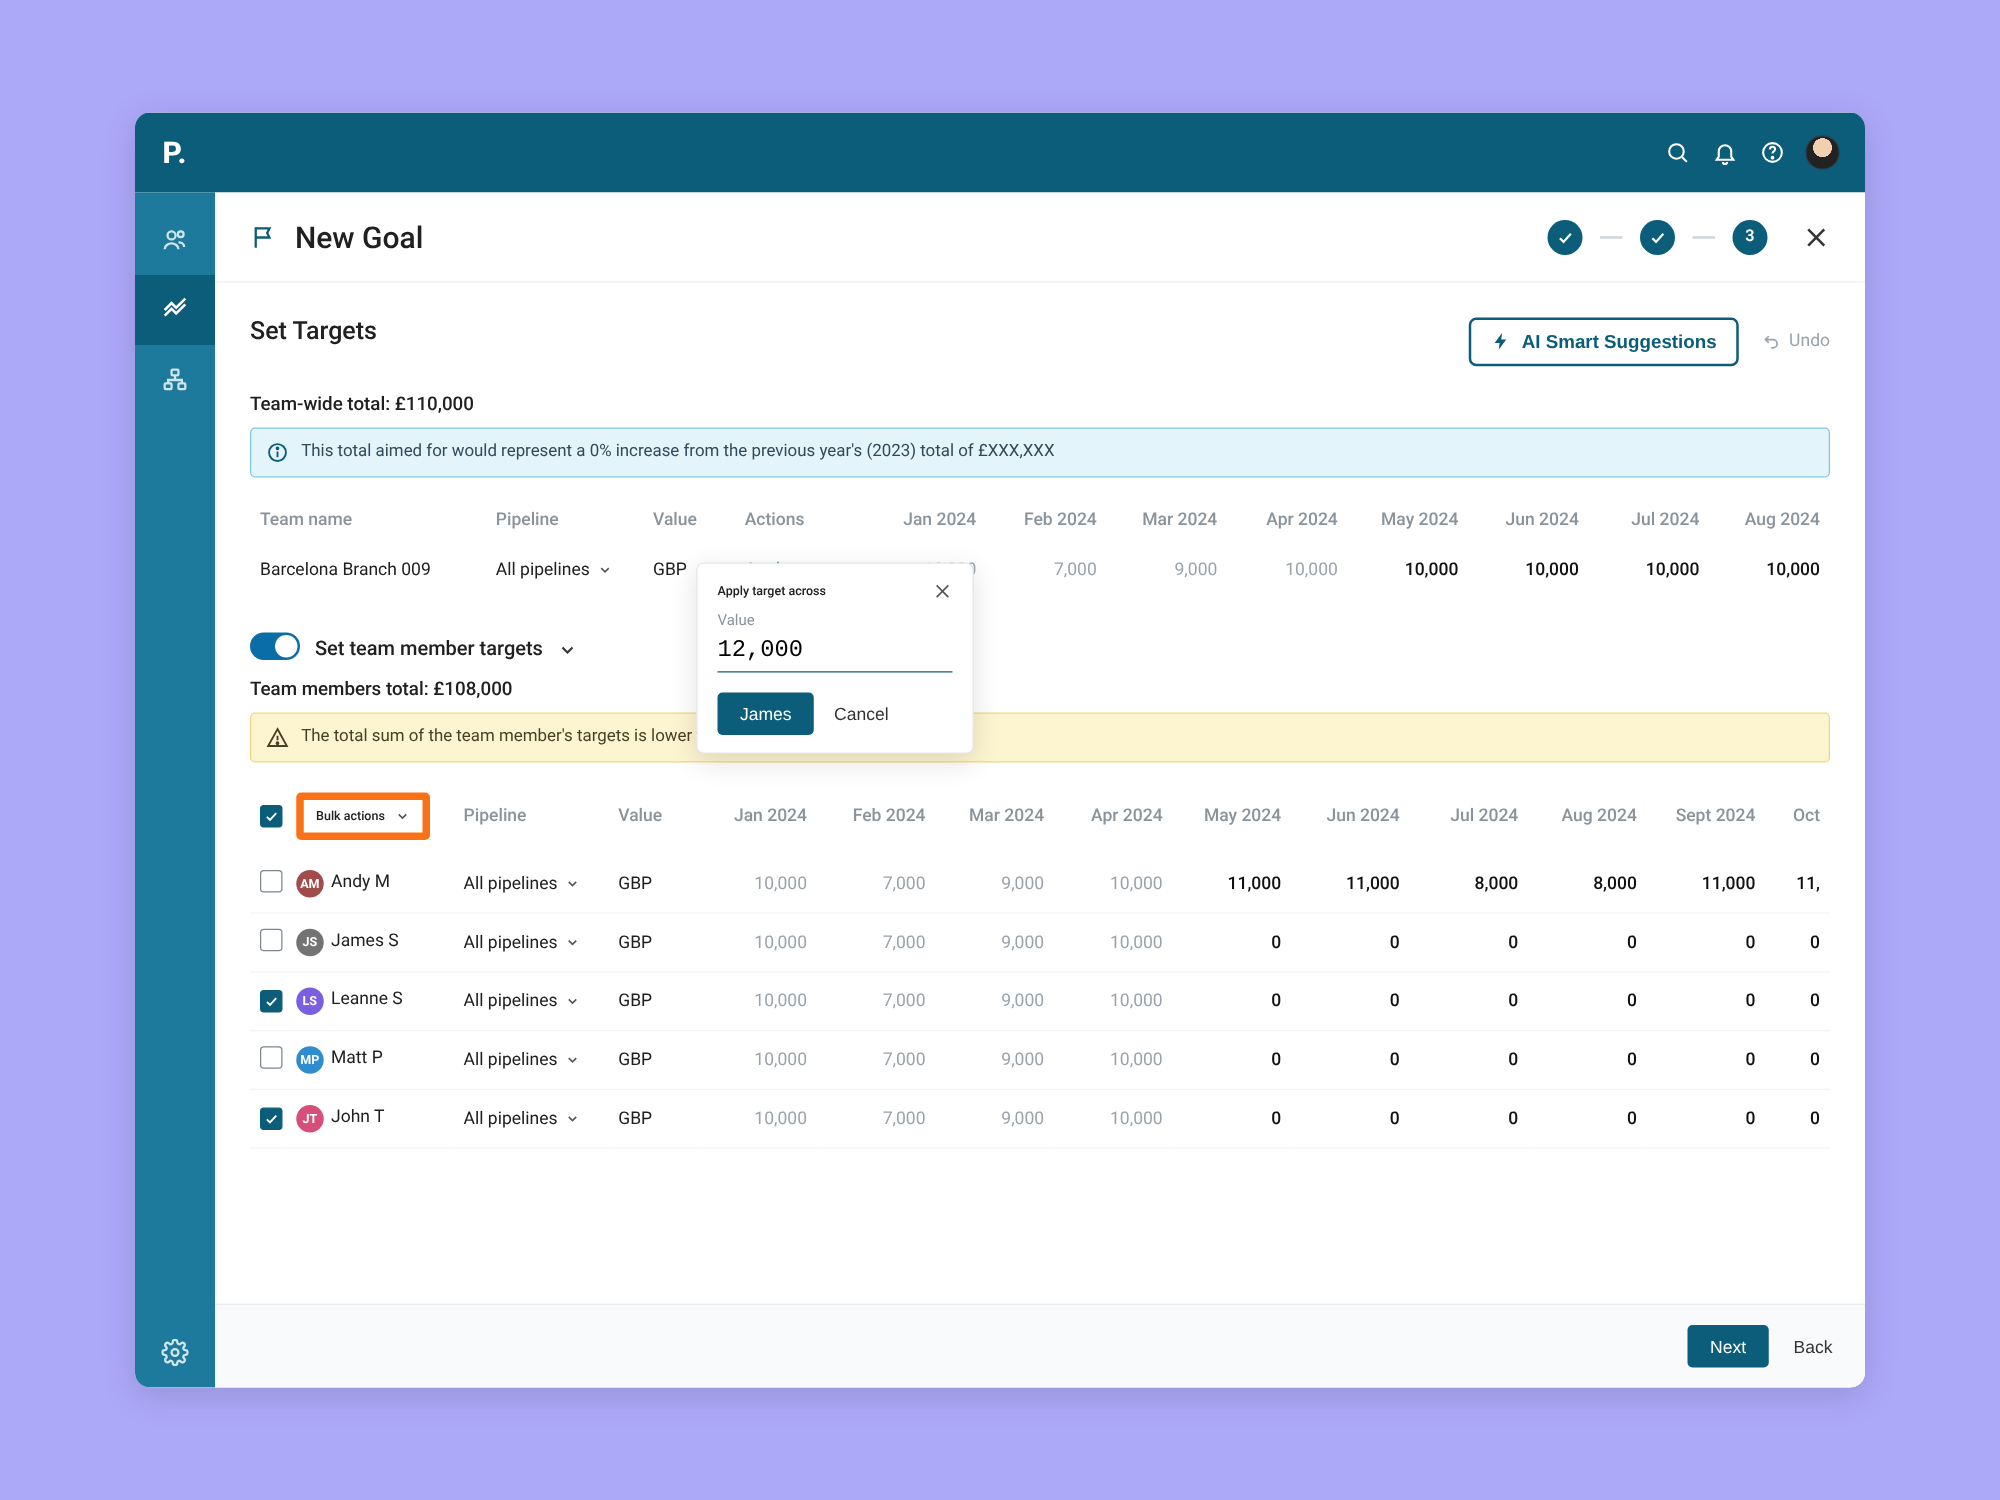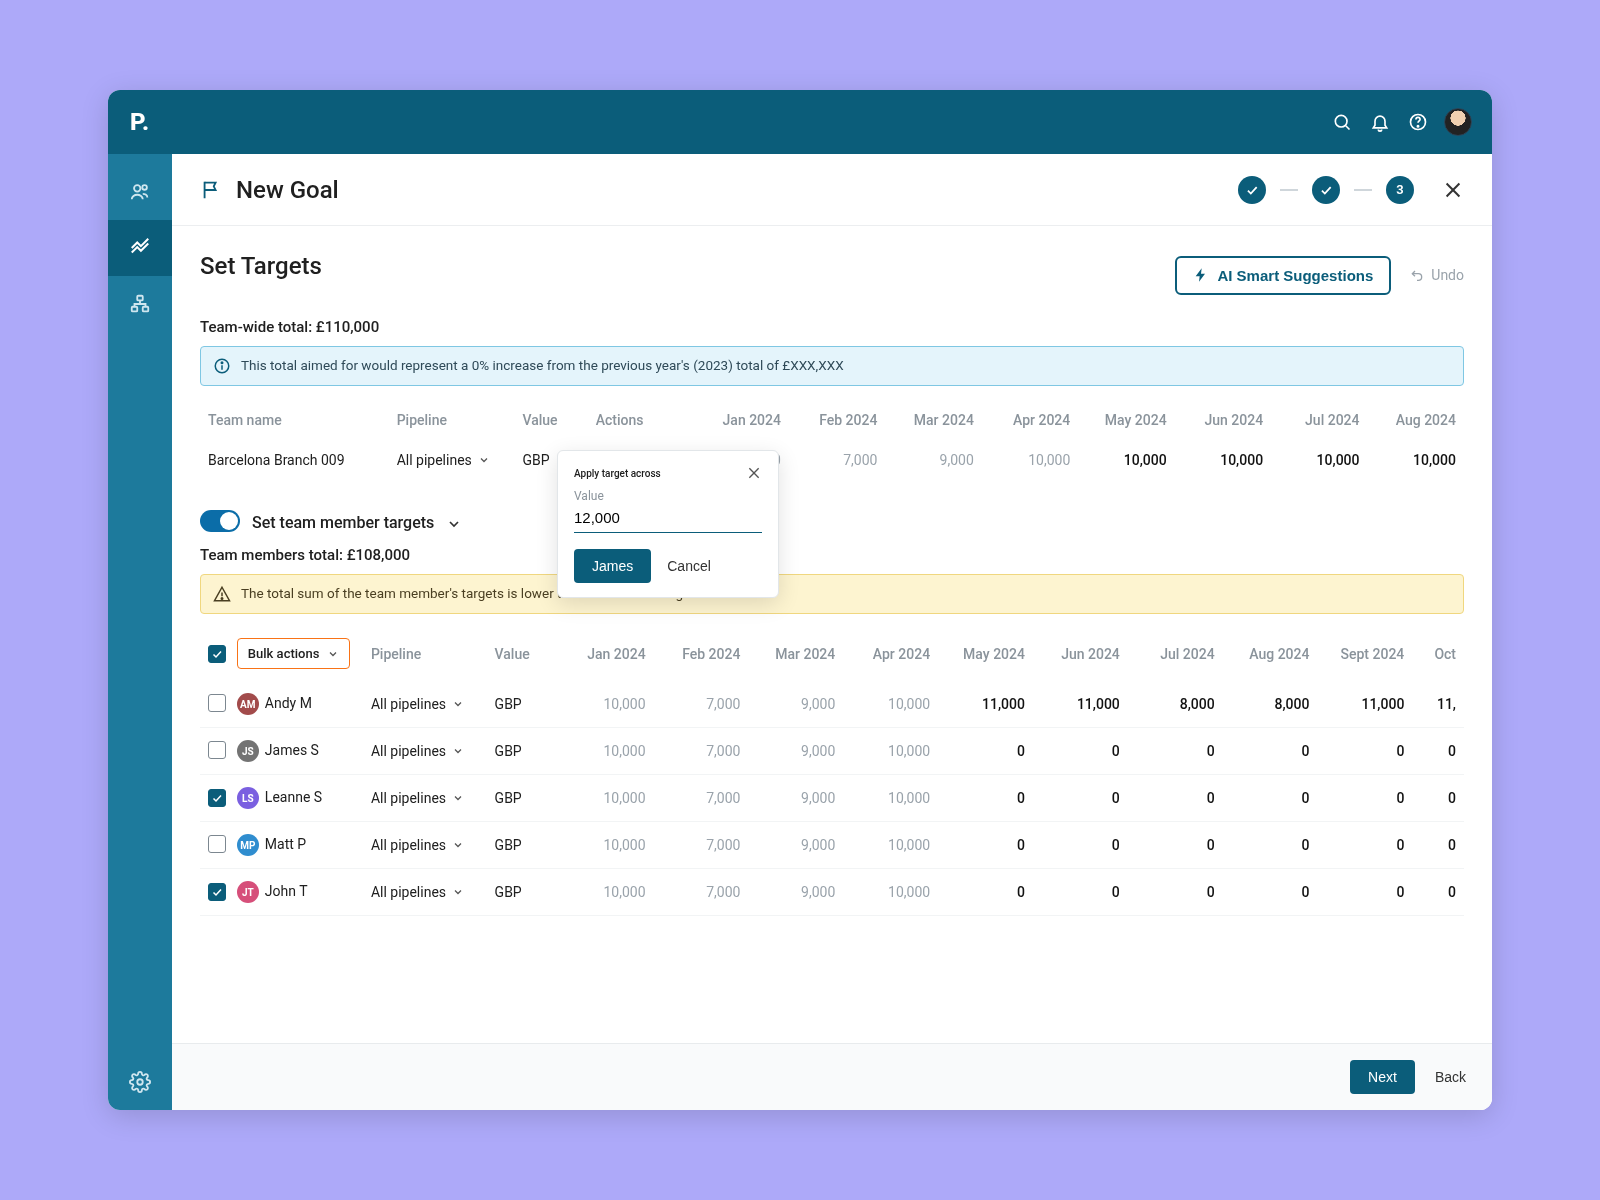--- a/index.html
+++ b/index.html
@@ -94,21 +94,21 @@
     font-size: 13px; font-weight: 600;
   }
   .step-sep { width: 18px; height: 2px; background: #cfd6db; }
   .close-x { margin-left: 14px; cursor: pointer; color: #333; }
   .scroll-area {
     flex: 1;
     overflow: auto;
     padding: 26px 28px 10px 28px;
     position: relative;
   }
-  .section-title { font-size: 24px; font-weight: 500; margin-bottom: 18px; }
+  .section-title { font-size: 20px; font-weight: 500; margin-bottom: 18px; }
   .toolbar-row { display: flex; align-items: center; margin-bottom: 20px; }
   .toolbar-spacer { flex: 1; }
   .ai-btn {
     border: 2px solid #0b5d7a;
     color: #0b5d7a;
     background: #fff;
     padding: 9px 16px;
     border-radius: 6px;
     font-weight: 600;
     font-size: 15px;
@@ -162,22 +162,22 @@
   .pipeline-cell { display: inline-flex; align-items: center; gap: 6px; cursor: pointer; }
 
   .toggle-row { display: flex; align-items: flex-end; gap: 12px; margin: 30px 0 14px 0; }
   .toggle {
     width: 40px; height: 22px; background: #0b6da8; border-radius: 11px; position: relative; cursor: pointer;
   }
   .toggle .knob {
     position: absolute; top: 2px; right: 2px; width: 18px; height: 18px; background: #fff; border-radius: 50%;
   }
   .bulk-select {
-    border: 1px solid #f97316; border-radius: 4px; padding: 7px 10px;
-    display: inline-flex; align-items: center; gap: 8px; cursor: pointer; font-size: 13px;
+    border: 6px solid #f97316; border-radius: 4px; padding: 7px 10px;
+    display: inline-flex; align-items: center; gap: 8px; cursor: pointer; font-size: 10px;
   }
   .checkbox {
     width: 18px; height: 18px; border: 1.5px solid #7c8790; border-radius: 3px;
     display: inline-flex; align-items: center; justify-content: center;
     background: #fff; cursor: pointer;
   }
   .checkbox.checked { background: #0b5d7a; border-color: #0b5d7a; color: #fff; }
   .avatar-sm {
     width: 22px; height: 22px; border-radius: 50%;
     display: inline-flex; align-items: center; justify-content: center;
@@ -194,21 +194,21 @@
     border: 1px solid #e2e6e9;
     border-radius: 6px;
     box-shadow: 0 6px 22px rgba(0,0,0,.12);
     padding: 14px 16px 14px 16px;
     z-index: 50;
   }
   .popover-head { display: flex; justify-content: space-between; align-items: center; margin-bottom: 8px; font-weight: 500; font-size: 10px; text-align: center;}
   .popover-label { font-size: 12px; color: #8a939b; margin-bottom: 2px; }
   .popover-input {
     border: none; border-bottom: 1.5px solid #0b5d7a; width: 100%;
-    font-size: 15px; padding: 4px 0 6px 0; outline: none; margin-bottom: 16px;
+    font-size: 19px; padding: 4px 0 6px 0; outline: none; margin-bottom: 16px; font-family: Liberation Mono, monospace;
   }
   .popover-actions { display: flex; gap: 16px; align-items: center; justify-content: flex-start; }
   .btn-primary {
     background: #0b5d7a; color: #fff; border: none; border-radius: 4px;
     padding: 9px 18px; font-size: 14px; font-weight: 500; cursor: pointer;
   }
   .btn-text { background: none; border: none; color: #333; font-size: 14px; cursor: pointer; }
 
   .footer {
     border-top: 1px solid #e8ebed;

